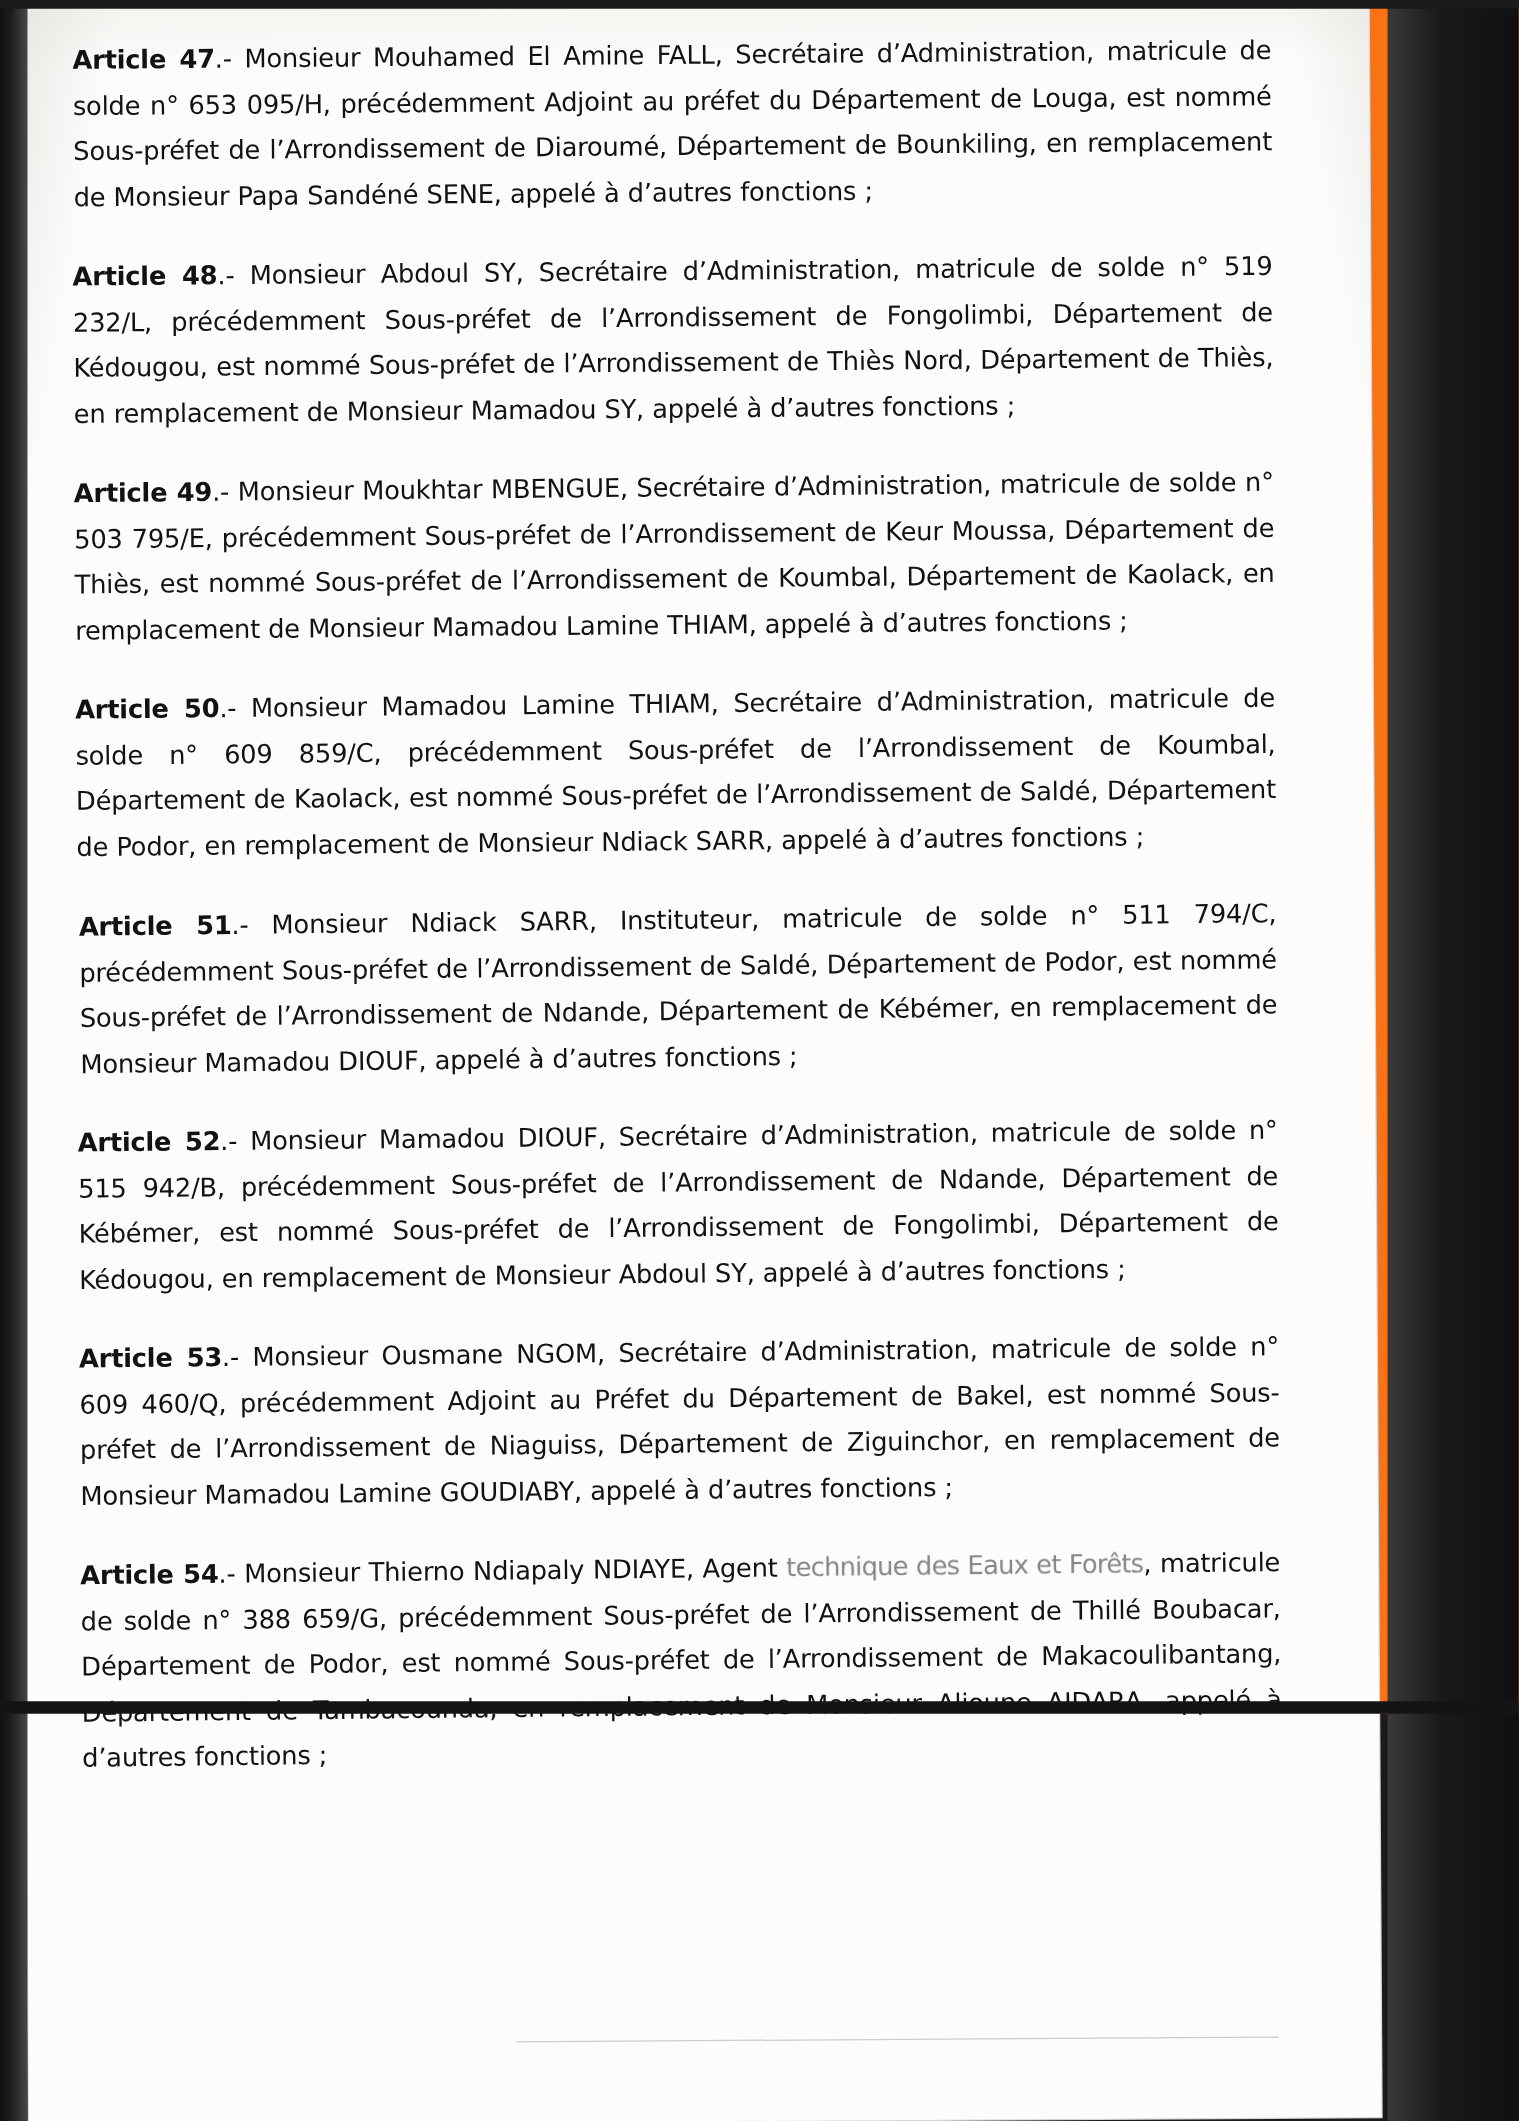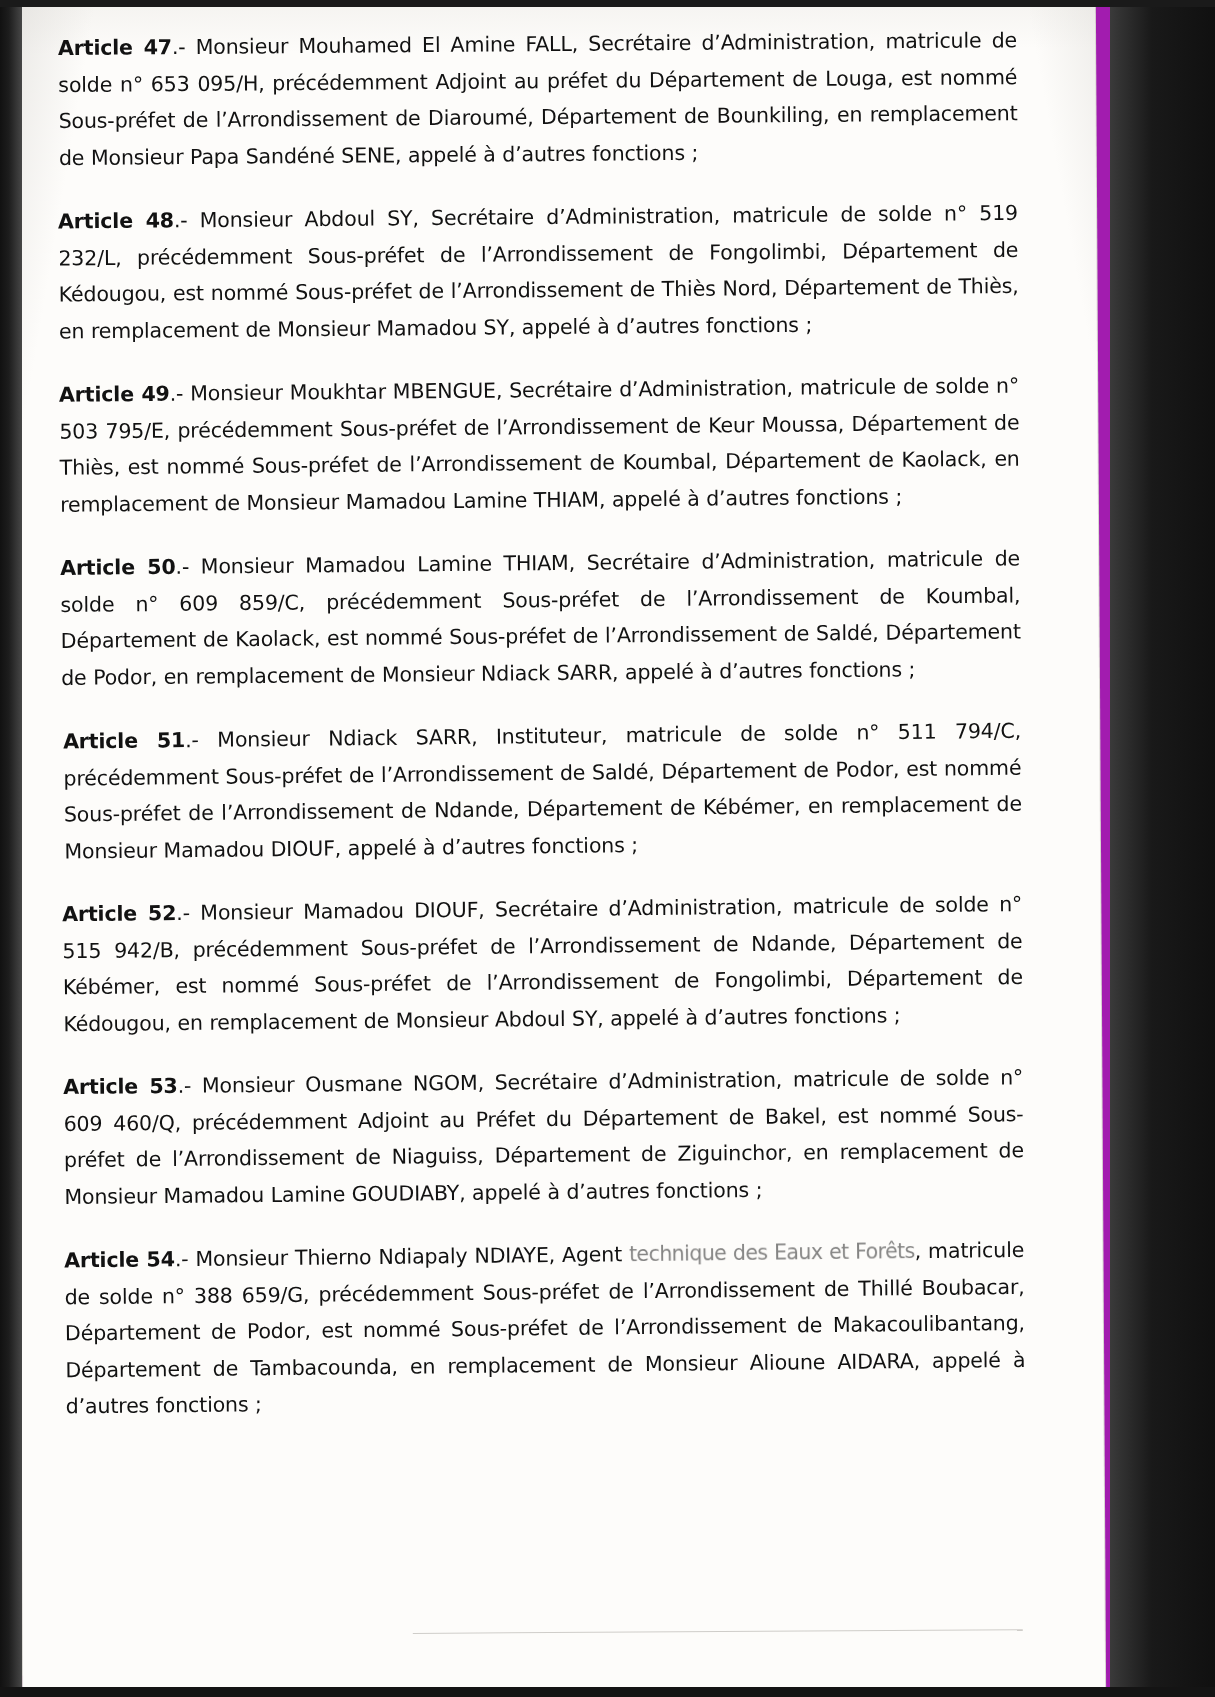--- a/index.html
+++ b/index.html
@@ -12,22 +12,22 @@
     width: 1215px;
     height: 1697px;
     overflow: hidden;
     font-family: "DejaVu Sans", sans-serif;
   }
 
   
   #scan-frame {
     position: relative;
     width: 1215px;
-    height: 1697px;
-    background: #a21caf;
+    height: 1371px;
+    background: #f97316;
   }
 
   
   #paper {
     position: absolute;
     left: 18px;
     top: 0px;
     width: 1082px;
     height: 1697px;
     background: #fdfcfa;

